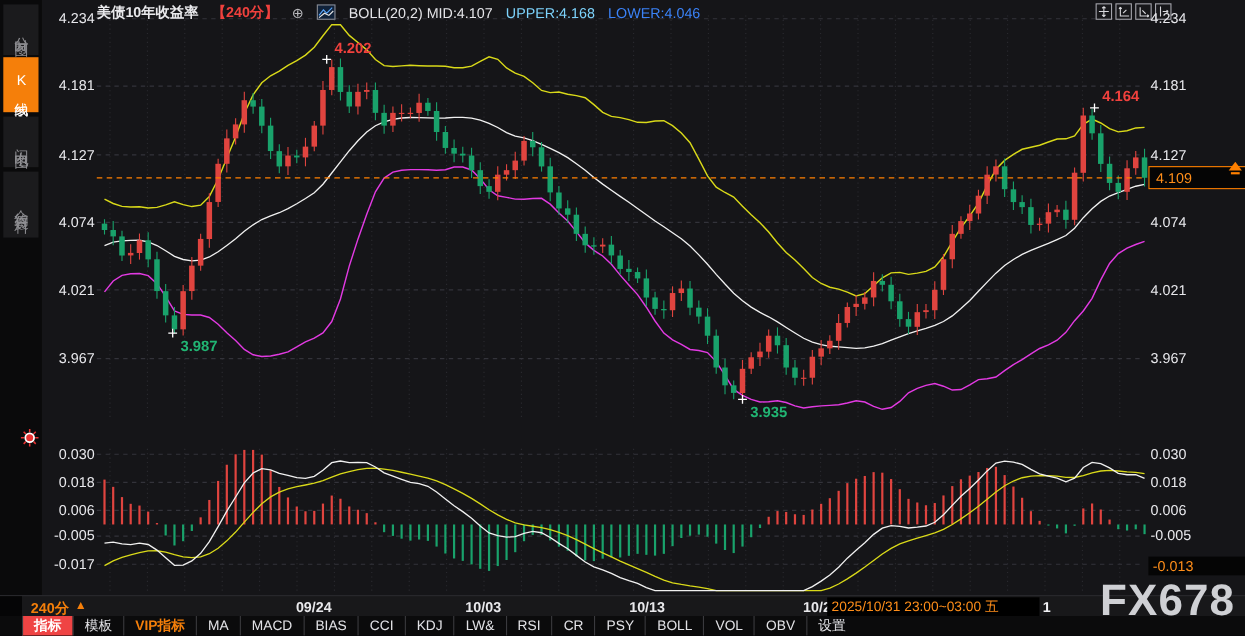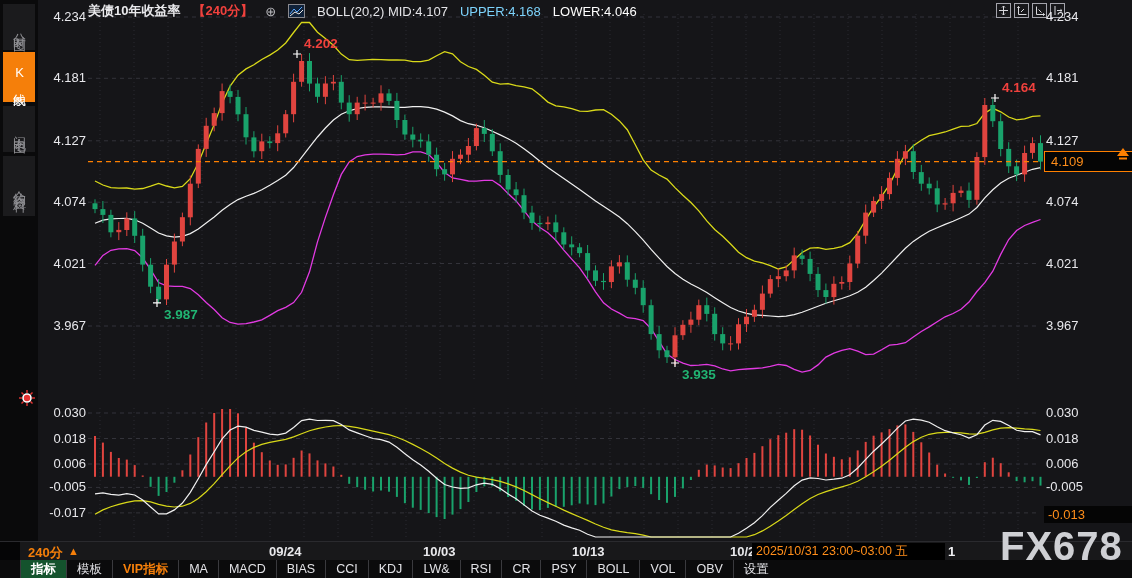--- a/index.html
+++ b/index.html
@@ -9,21 +9,21 @@
   .sidebar{position:absolute;left:0;top:0;width:38px;height:541px;background:#0a0a0b;}
   .side-tab{position:absolute;left:3px;width:32px;display:flex;align-items:center;justify-content:center;
     writing-mode:vertical-rl;text-orientation:upright;font-size:13px;letter-spacing:3px;color:#8f8f93;background:#1b1b1d;cursor:pointer;}
   .side-tab.active{background:#f57f0a;color:#fff;}
   
   .hdr{position:absolute;left:88px;top:3px;height:16px;display:flex;align-items:center;gap:12px;font-size:13px;white-space:nowrap;}
   .hdr .t{color:#e9e9ec;font-weight:bold;}
   .hdr .tag{color:#f0413d;font-weight:bold;}
   .hdr .w{color:#e4e4e8;}
   .hdr .y{color:#7dd3fc;}
-  .hdr .m{color:#ffffff;}
+  .hdr .m{color:#3b82f6;}
   .plus-ic{color:#b9b9bd;font-size:13px;line-height:13px;}
   .mini-chart-ic{width:15px;height:12px;border:1px solid #8a8a90;background:#10223a;display:inline-block;}
   .hdr-icons{position:absolute;left:996px;top:3px;display:flex;gap:3px;}
   .sq-ic{width:13px;height:13px;border:1px solid #a3a3ab;background:#17171a;display:flex;align-items:center;justify-content:center;cursor:pointer;}
   
   .axlbl{position:absolute;font-size:13px;color:#e8e8ec;}
   .axcol-left{width:46px;text-align:right;}
   
   .price-tag{position:absolute;left:1044px;top:151px;width:84px;height:19px;border:1px solid #ff8000;background:#050505;
     color:#ff8e1a;font-size:13px;line-height:19px;padding-left:6px;}
@@ -37,21 +37,21 @@
   .tl-interval{position:absolute;left:28px;top:2px;color:#f57f0a;font-weight:bold;font-size:13px;}
   .tl-arrow{position:absolute;left:68px;top:3px;color:#f57f0a;font-size:11px;}
   .date-lbl{position:absolute;top:2px;color:#e9e9ec;font-weight:bold;font-size:13px;}
   .tl-tip{position:absolute;left:752px;top:1px;width:193px;height:17px;background:#000;color:#ff8e1a;font-size:12.5px;line-height:17px;padding-left:4px;box-sizing:border-box;white-space:nowrap;}
   .tl-extra{position:absolute;left:948px;top:2px;color:#f2f2f5;font-weight:bold;font-size:13px;}
   
   .toolbar{position:absolute;left:0;top:560px;width:1132px;height:18px;background:#0b0b0c;display:flex;align-items:stretch;}
   .toolbar .pad{width:20px;}
   .tb-item{display:flex;align-items:center;padding:0 10px;font-size:12.5px;color:#e2e2e6;border-left:1px solid #3a3a3e;cursor:pointer;white-space:nowrap;}
   .tb-item:first-of-type{border-left:none;}
-  .tb-item.active{background:#14532d;color:#fff;font-weight:bold;}
+  .tb-item.active{background:#ef4444;color:#fff;font-weight:bold;}
   .tb-item.vip{color:#f57f0a;font-weight:bold;text-align:center;}
   .watermark{position:absolute;left:1000px;top:524px;font-size:40px;font-weight:bold;color:#cfd0d4;letter-spacing:1px;}
   .chart-layer{position:absolute;left:0;top:0;width:1132px;height:578px;}
   .alert-ic{position:absolute;left:1116px;top:147px;}
   .burst-ic{position:absolute;left:18px;top:389px;}
 </style>
 </head>
 <body>
 
 <div class="app">

